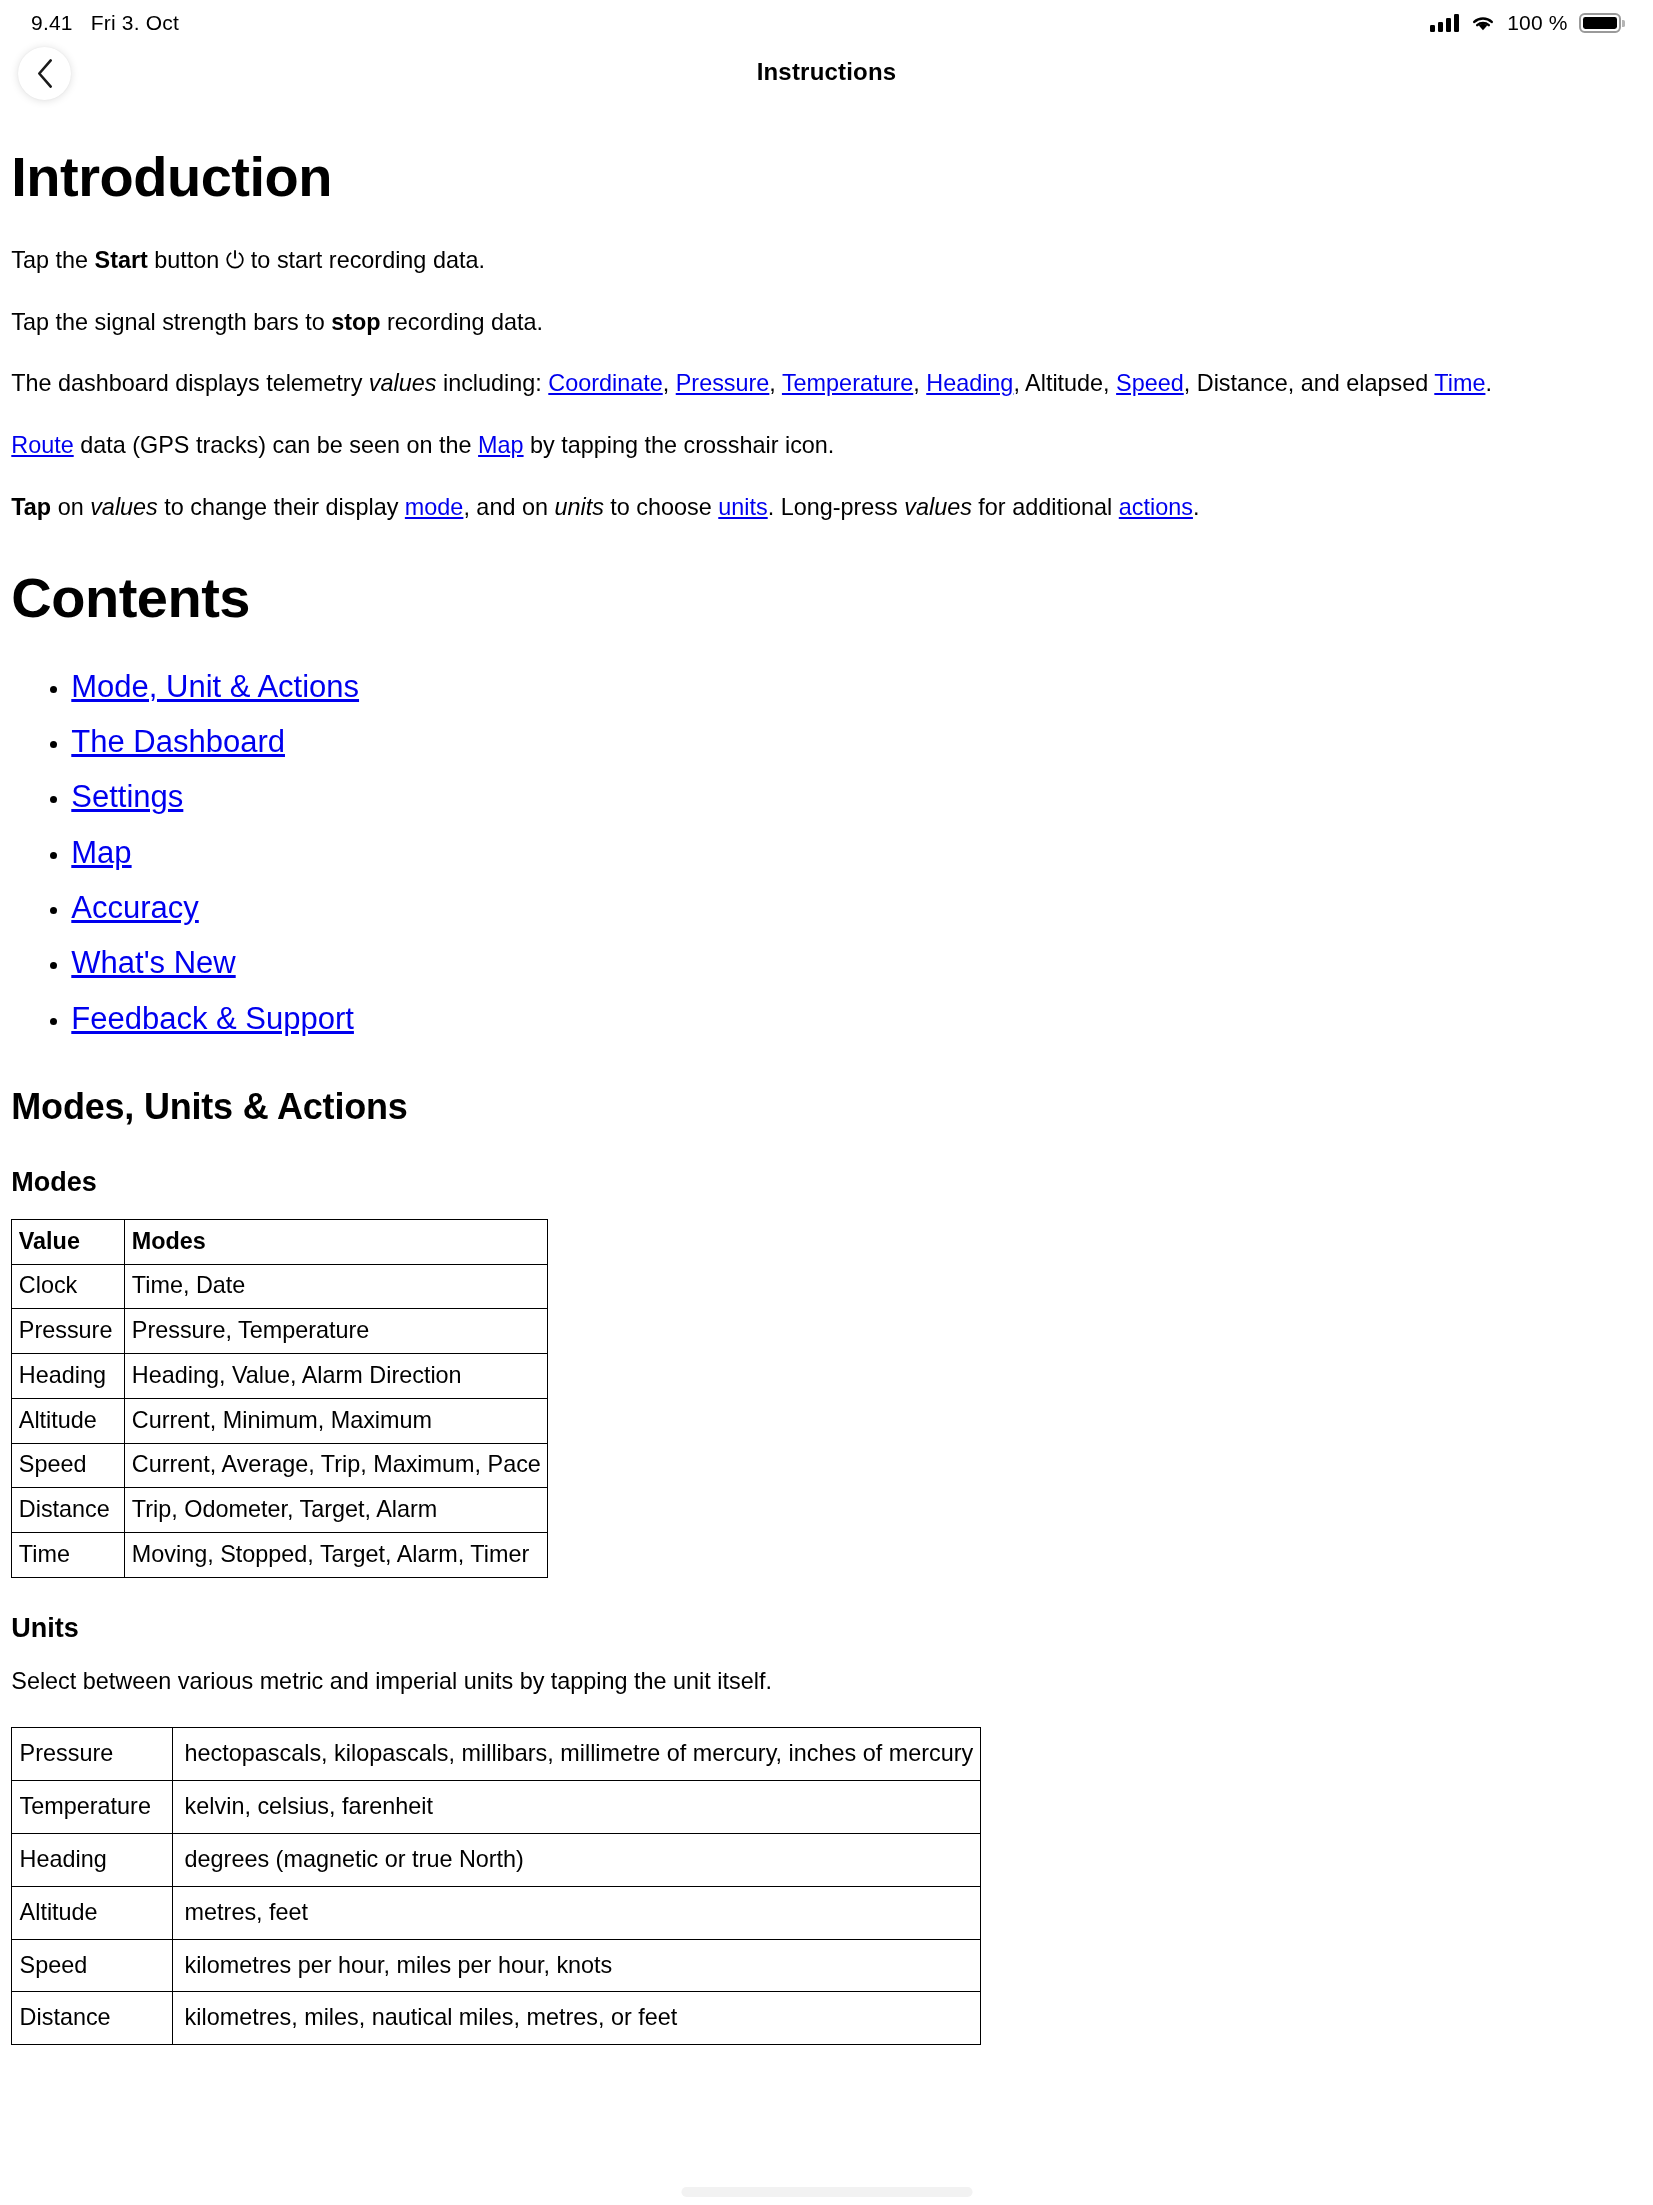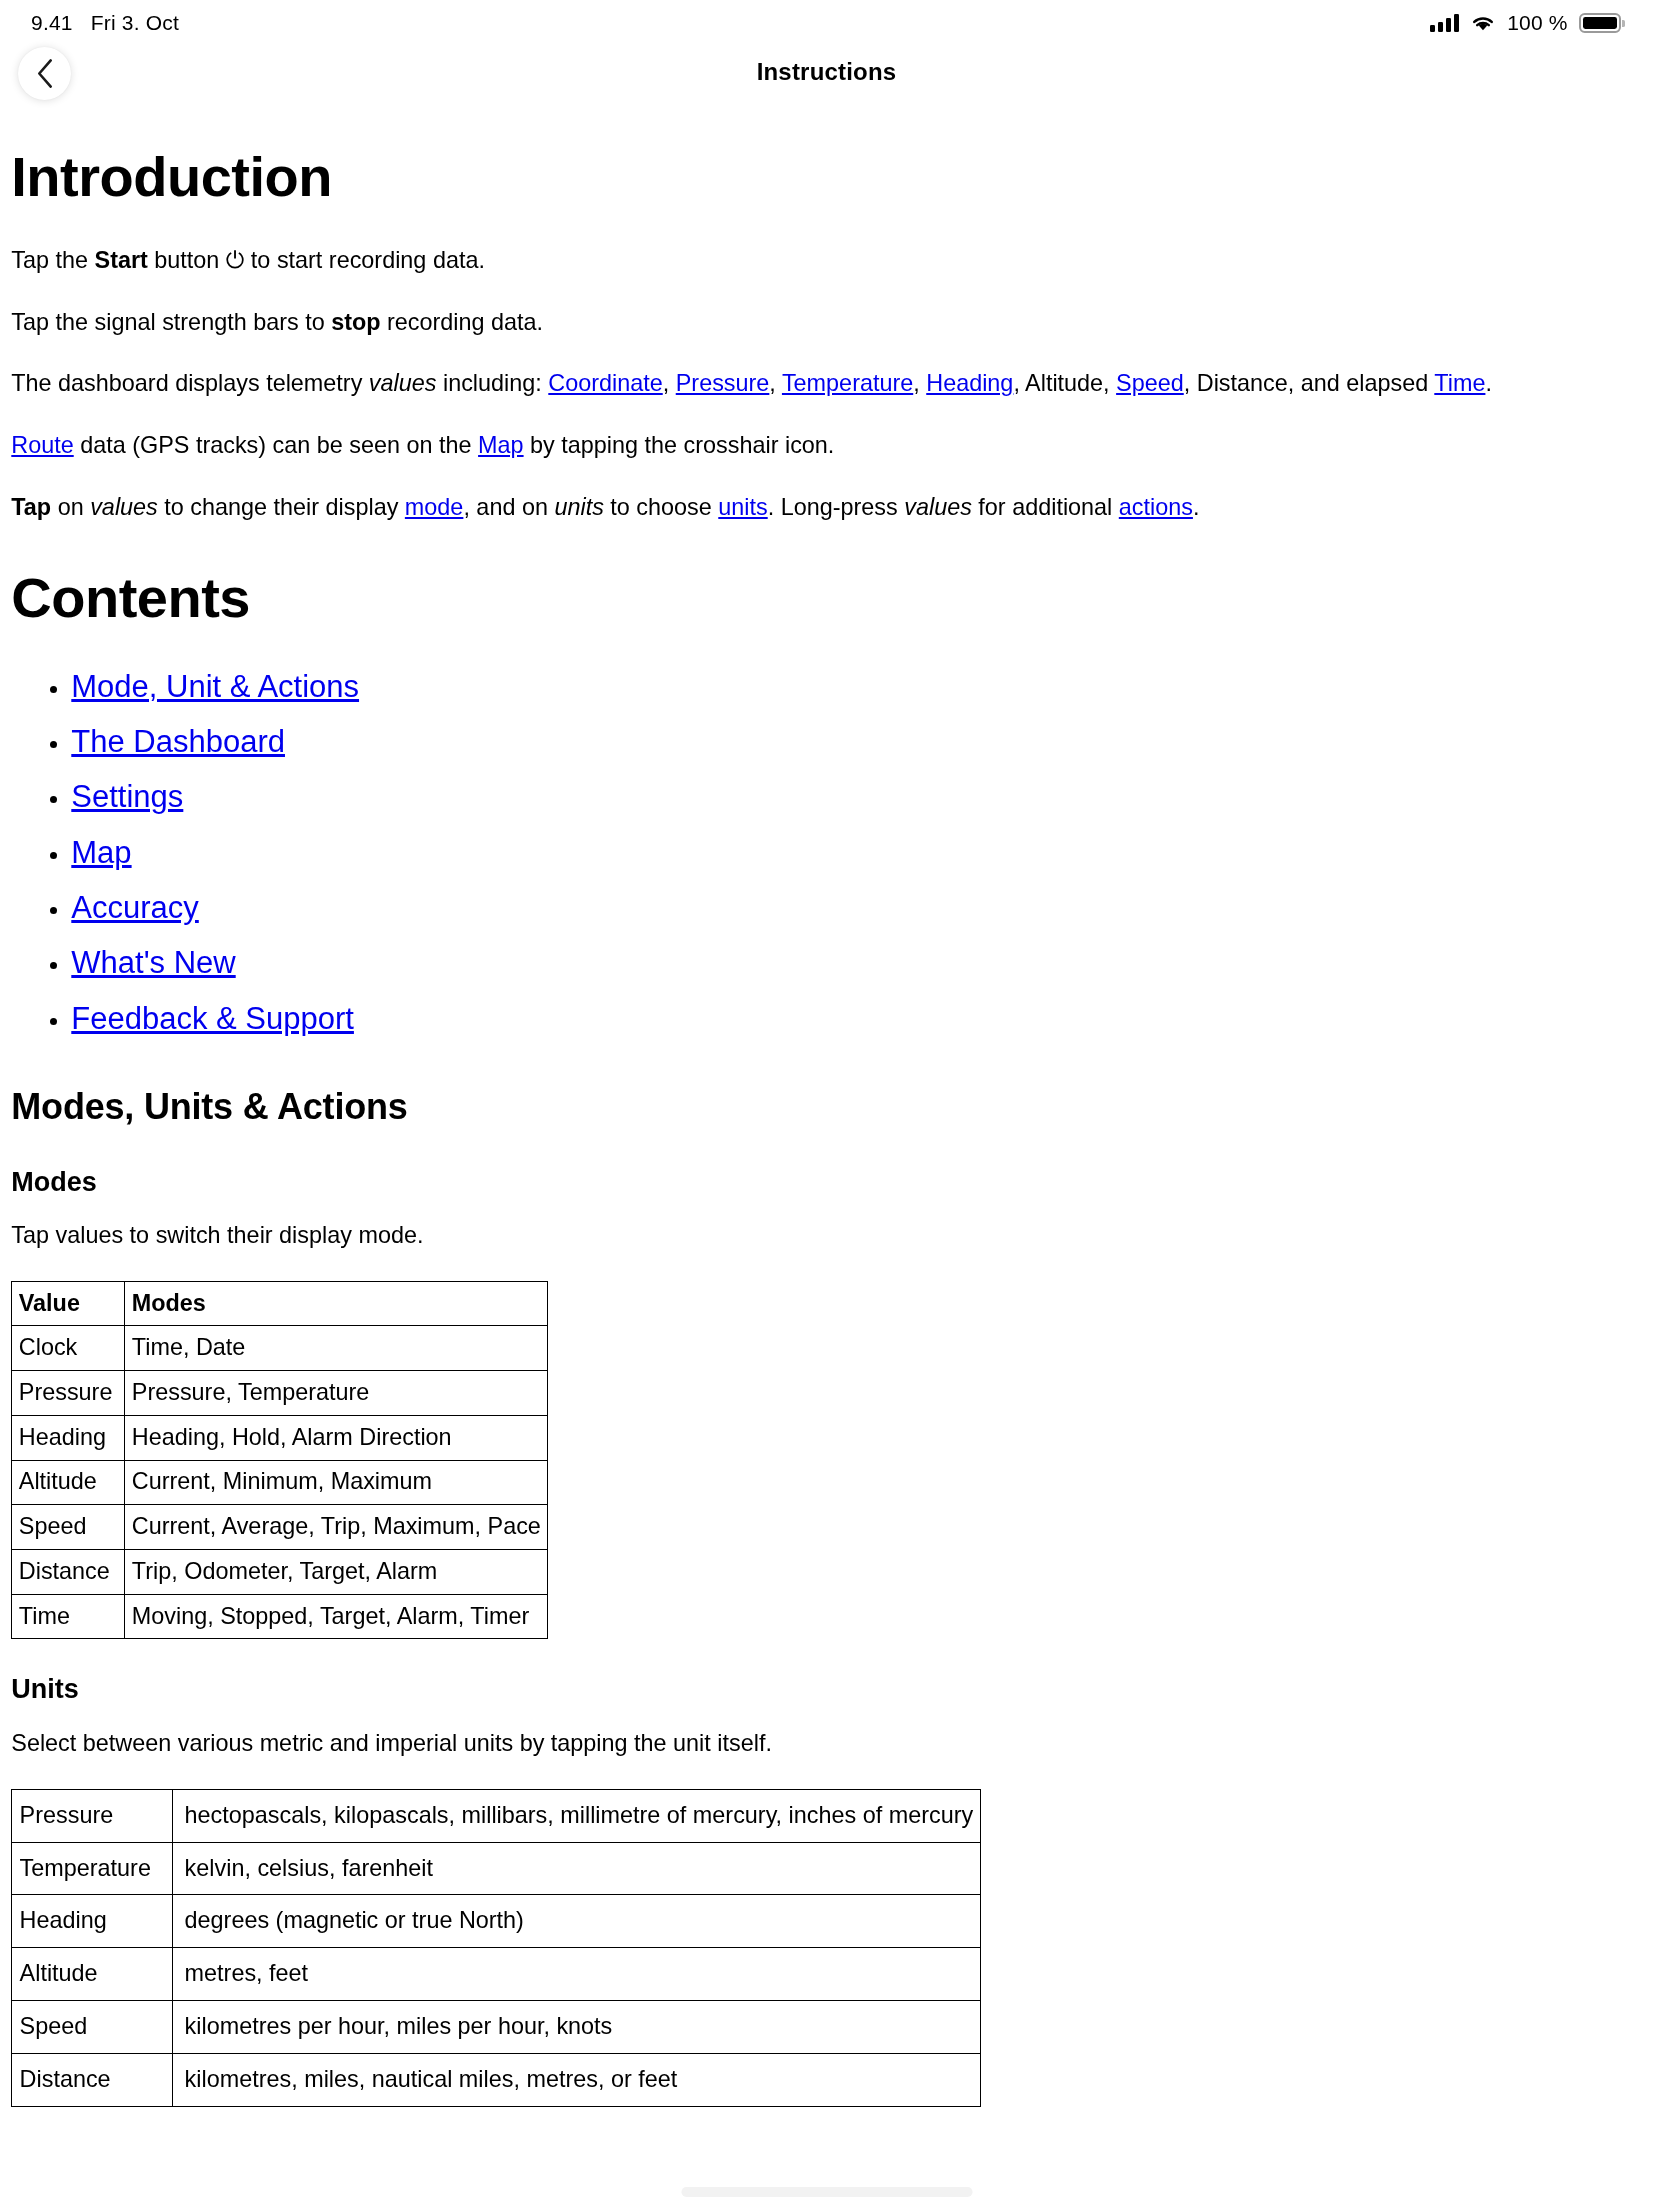--- a/index.html
+++ b/index.html
@@ -215,41 +215,40 @@
     <li><a class="doc-link" href="#">Map</a></li>
     <li><a class="doc-link" href="#">Accuracy</a></li>
     <li><a class="doc-link" href="#">What's New</a></li>
     <li><a class="doc-link" href="#">Feedback &amp; Support</a></li>
   </ul>
 
   <h2 class="doc-h2">Modes, Units &amp; Actions</h2>
 
   <h3 class="doc-h3">Modes</h3>
 
-  <p class="doc-p">Tap values to switch their display mode.</p>
 
   <table class="doc-table" id="modes-table">
     <thead>
       <tr>
         <th>Value</th>
         <th>Modes</th>
       </tr>
     </thead>
     <tbody>
       <tr>
         <td>Clock</td>
         <td>Time, Date</td>
       </tr>
       <tr>
         <td>Pressure</td>
         <td>Pressure, Temperature</td>
       </tr>
       <tr>
         <td>Heading</td>
-        <td>Heading, Hold, Alarm Direction</td>
+        <td>Heading, Value, Alarm Direction</td>
       </tr>
       <tr>
         <td>Altitude</td>
         <td>Current, Minimum, Maximum</td>
       </tr>
       <tr>
         <td>Speed</td>
         <td>Current, Average, Trip, Maximum, Pace</td>
       </tr>
       <tr>

